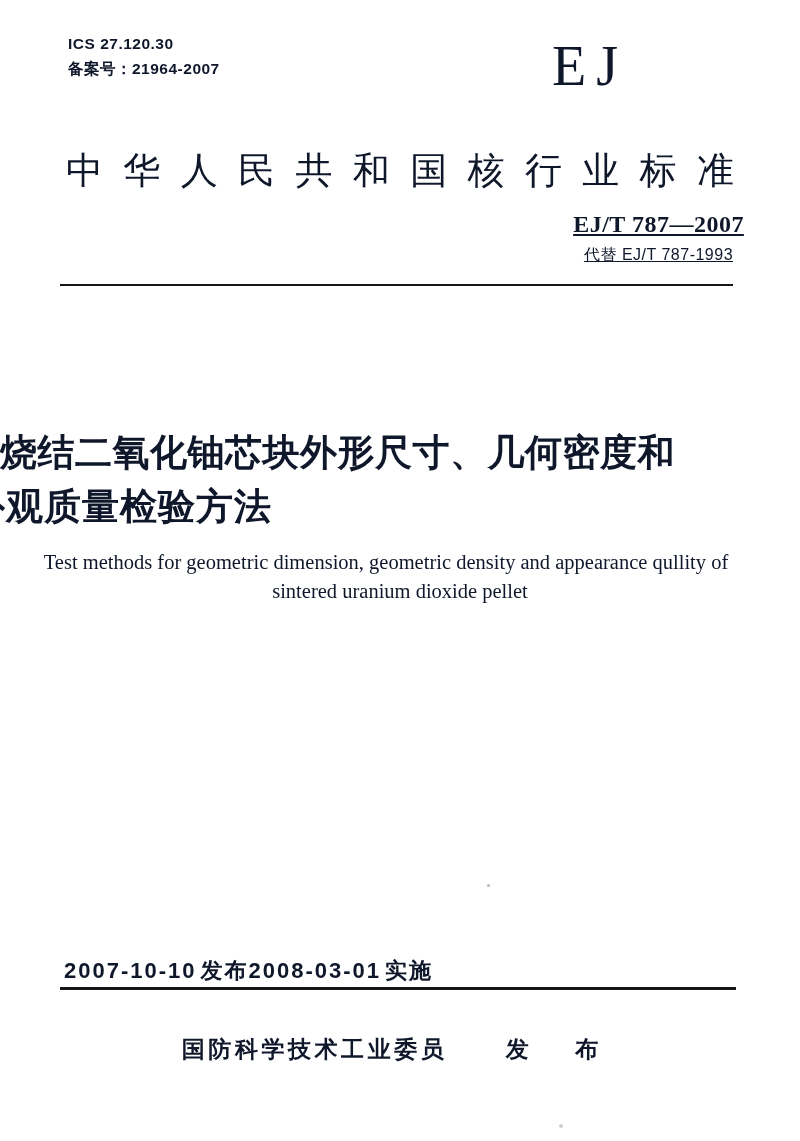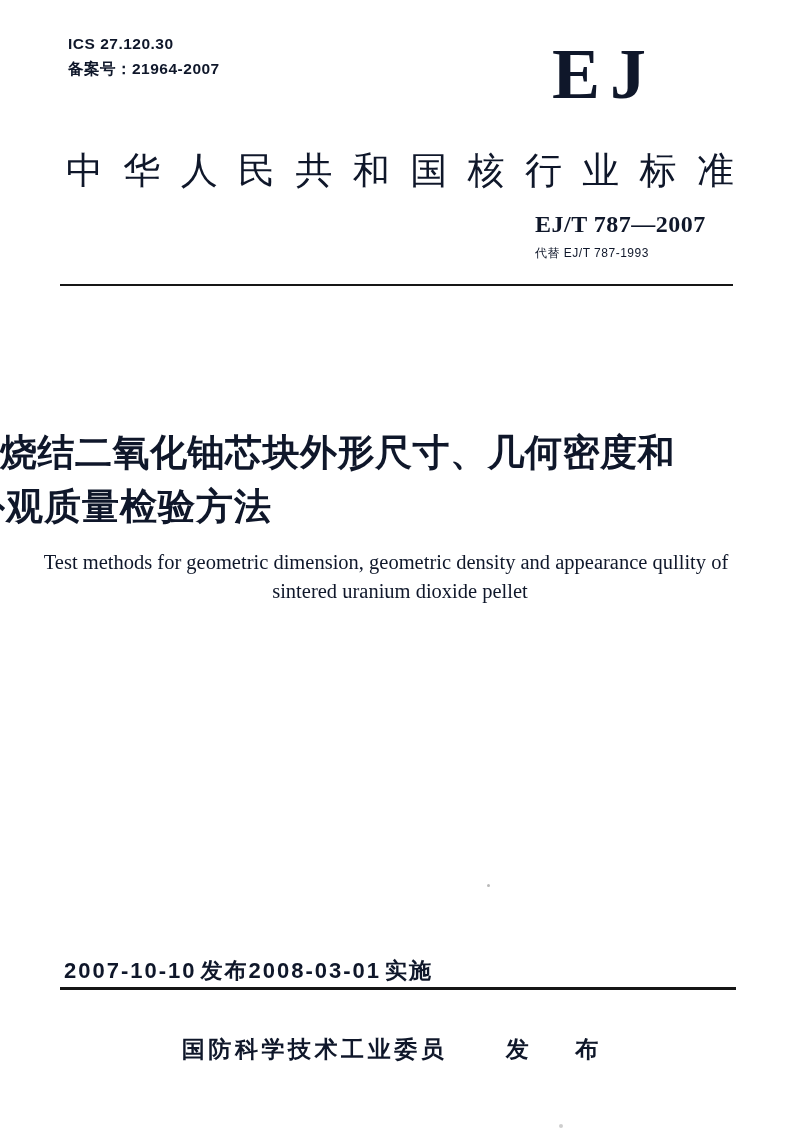--- a/index.html
+++ b/index.html
@@ -27,56 +27,58 @@
     letter-spacing: 0.5px;
     white-space: nowrap;
   }
 
   
   .ej-logo {
     position: absolute;
     left: 552px;
     top: 38px;
     font-family: "Liberation Serif", serif;
-    font-weight: bold;
-    font-size: 72px;
+    font-weight: normal;
+    font-size: 56px;
     letter-spacing: 10px;
     line-height: 1;
   }
 
   
   .header-title {
     position: absolute;
     left: 66px;
     top: 146px;
     width: 668px;
     font-size: 37px;
     font-weight: normal;
     display: flex;
     justify-content: space-between;
     white-space: nowrap;
   }
 
   
   .std-block {
     position: absolute;
-    left: 535px;
+    left: 566px;
     top: 211px;
     width: 185px;
-    white-space: nowrap;
+    text-align: center;
+    white-space: nowrap;
+    text-decoration: underline;
   }
   .std-number {
     font-family: "Liberation Serif", serif;
     font-weight: bold;
     font-size: 24px;
     letter-spacing: 0.5px;
   }
   .std-replaces {
     margin-top: 7px;
-    font-size: 12px;
+    font-size: 16px;
     letter-spacing: 0.5px;
   }
 
   .rule {
     position: absolute;
     background: #161616;
   }
   .rule-top    { left: 60px; top: 284px; width: 673px; height: 2px; }
   .rule-bottom { left: 60px; top: 987px; width: 676px; height: 3px; }
 

